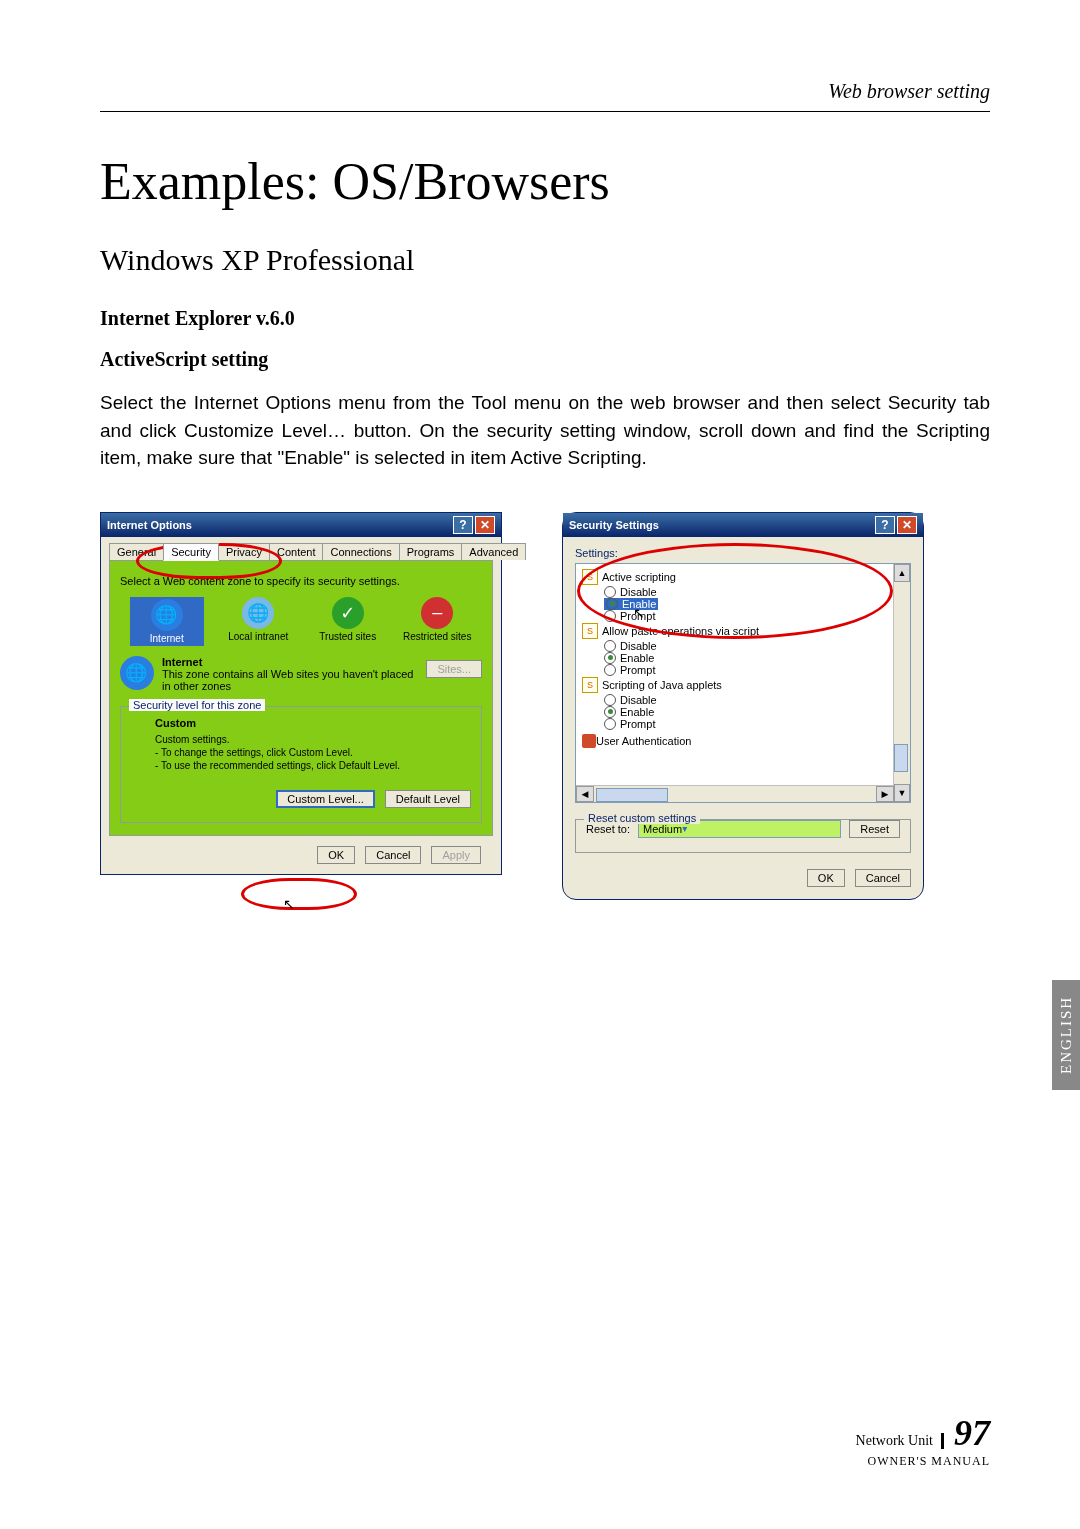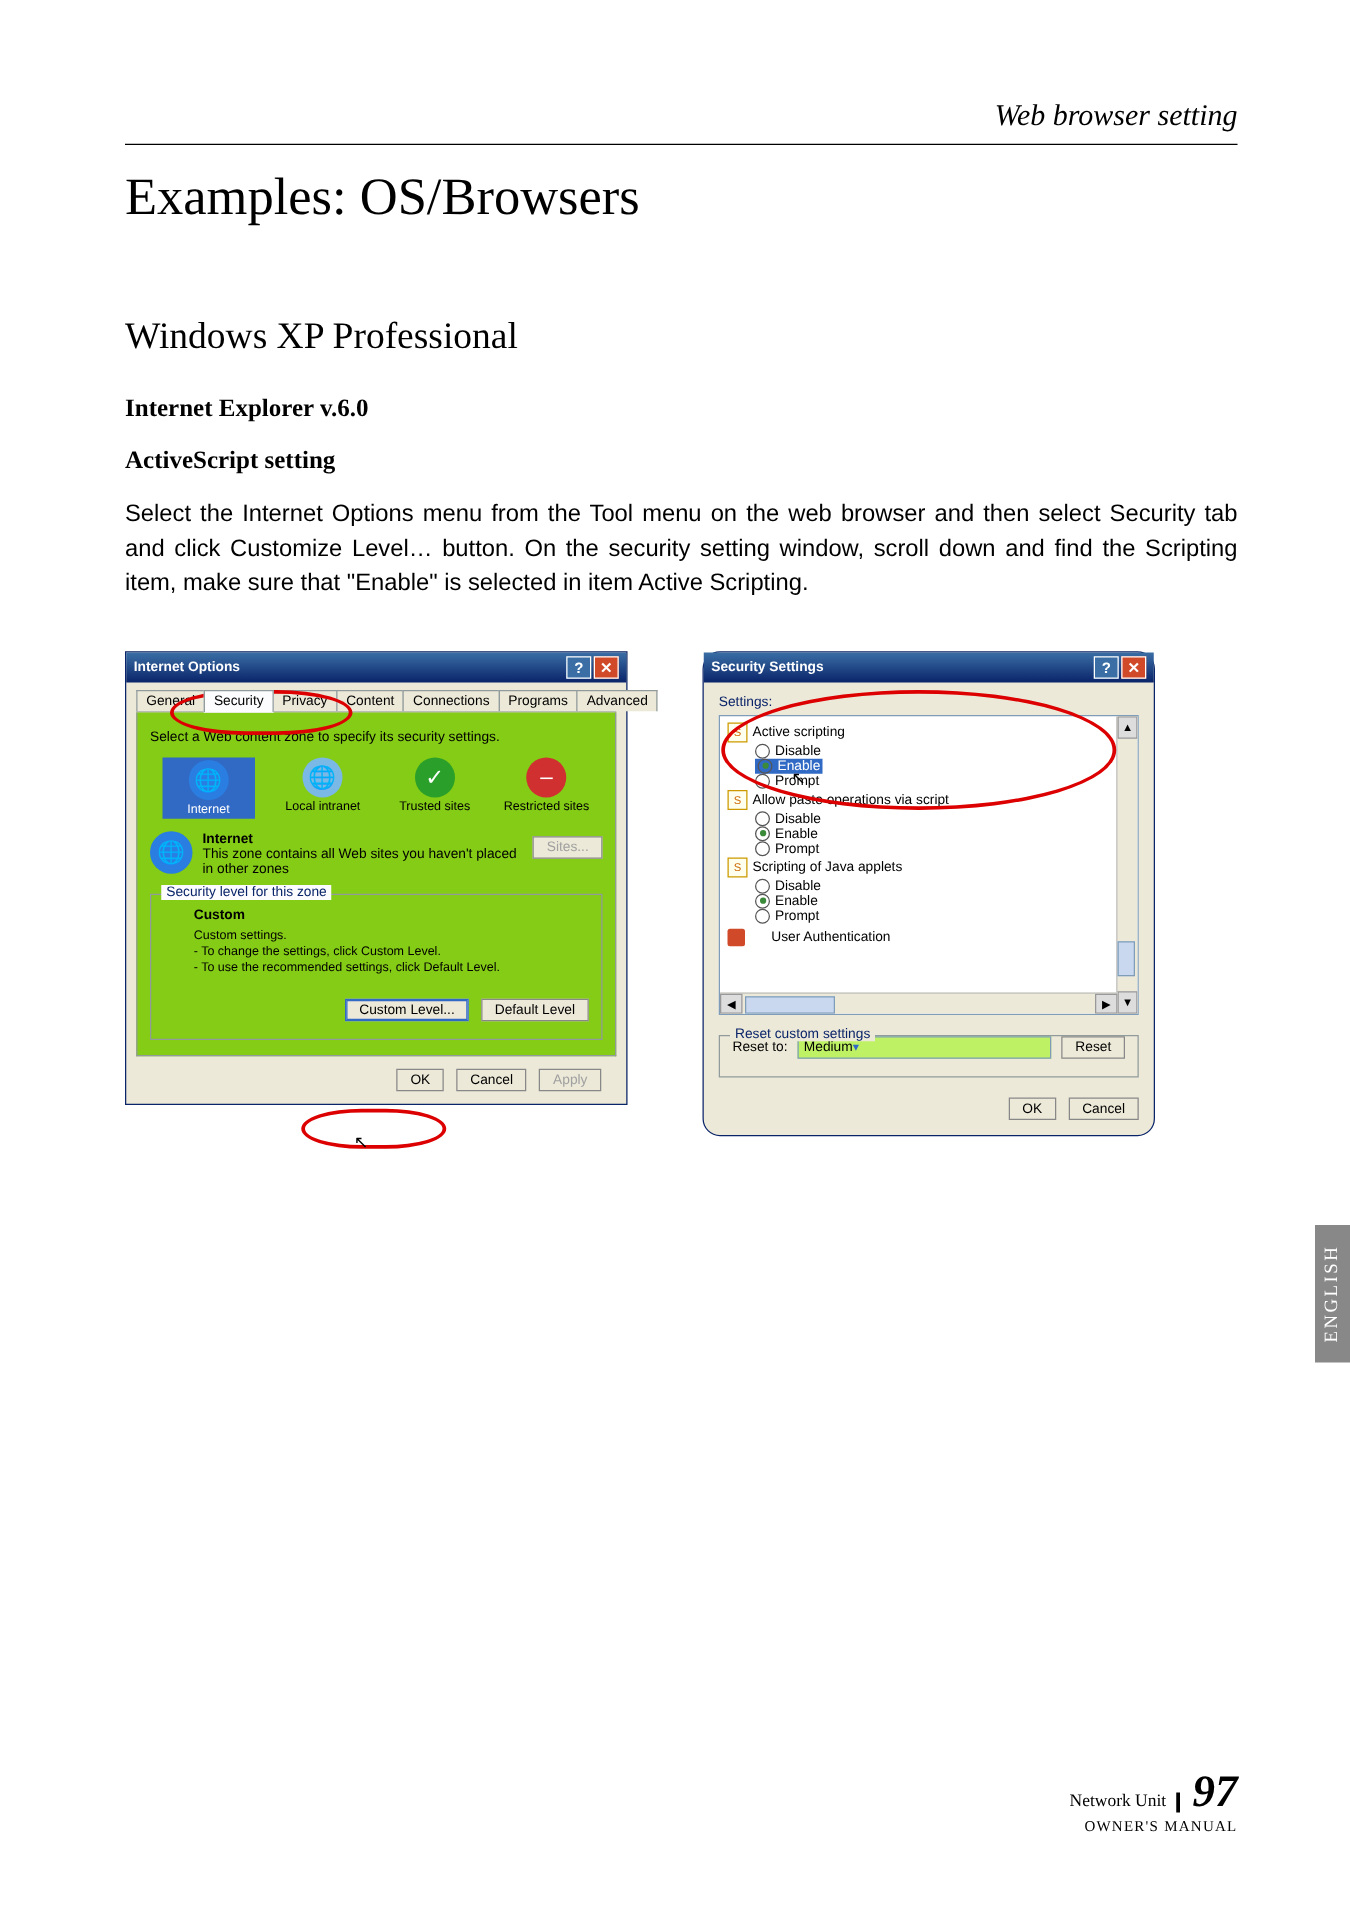--- a/index.html
+++ b/index.html
@@ -13,29 +13,29 @@
     color: #000;
   }
   .page {
     padding: 80px 90px 60px 100px;
     position: relative;
     height: 1389px;
   }
   .running-head {
     text-align: right;
     font-style: italic;
-    font-size: 24px;
+    font-size: 20px;
     padding-bottom: 8px;
     border-bottom: 1px solid #000;
-    margin-bottom: 18px;
+    margin-bottom: 40px;
   }
   h1.title {
     font-weight: normal;
-    font-size: 42px;
-    margin: 0 0 70px 0;
+    font-size: 52px;
+    margin: 0 0 32px 0;
   }
   h2.subtitle {
     font-weight: normal;
     font-size: 30px;
     margin: 0 0 30px 0;
   }
   .bold-line {
     font-weight: bold;
     font-size: 20px;
     margin: 0 0 18px 0;
@@ -157,21 +157,21 @@
     display:flex; flex-direction:column; justify-content:space-between;
   }
   .sb .arrow{height:16px;display:flex;align-items:center;justify-content:center;background:#ddd;border:1px solid #999;font-size:9px;}
   .sb .thumb{position:absolute;right:2px;top:180px;width:12px;height:26px;background:#c9d8ef;border:1px solid #7f9db9;}
   .node { display:flex; align-items:center; gap:4px; margin:1px 0; }
   .node .sicon{ width:14px;height:14px;background:#ffe;border:1px solid #c90;display:flex;align-items:center;justify-content:center;font-size:9px;color:#c60;}
   .radio { display:flex; align-items:center; gap:4px; margin-left:22px; }
   .radio .r { width:10px;height:10px;border:1px solid #555;border-radius:50%;display:flex;align-items:center;justify-content:center;}
   .radio .r.on::after{content:"";width:5px;height:5px;background:#3a8a3a;border-radius:50%;}
   .radio.hl { background:#316ac5; color:#fff; padding:0 2px; width:fit-content;}
-  .nodeicon { display:flex; align-items:center; gap:21px; margin-top:4px; }
+  .nodeicon { display:flex; align-items:center; gap:0; margin-top:4px; }
   .nodeicon .uicon{width:14px;height:14px;background:#d04a2a;border-radius:2px;}
   .hsb { position:absolute; left:0; right:16px; bottom:0; height:16px; background:#ece9d8; border-top:1px solid #c0c0c0; display:flex; justify-content:space-between;}
   .hsb .harrow{width:16px;display:flex;align-items:center;justify-content:center;background:#ddd;border:1px solid #999;font-size:9px;}
   .hsb .htrack{flex:1;position:relative;}
   .hsb .hthumb{position:absolute;left:2px;top:2px;height:12px;width:70px;background:#c9d8ef;border:1px solid #7f9db9;}
   .resetgrp { border:1px solid #919b9c; margin-top:16px; padding:0 10px 14px 10px; position:relative; }
   .resetgrp .legend{ position:absolute; top:-8px; left:8px; background:#ece9d8; padding:0 4px; color:#0a246a;}
   .resetrow { display:flex; align-items:center; gap:8px; }
   .resetrow .sel { flex:1; border:1px solid #7f9db9; background:#bef264; padding:2px 4px; display:flex; justify-content:flex-start; align-items:center;}
   .resetrow .sel .chev{color:#316ac5;font-size:10px;}

